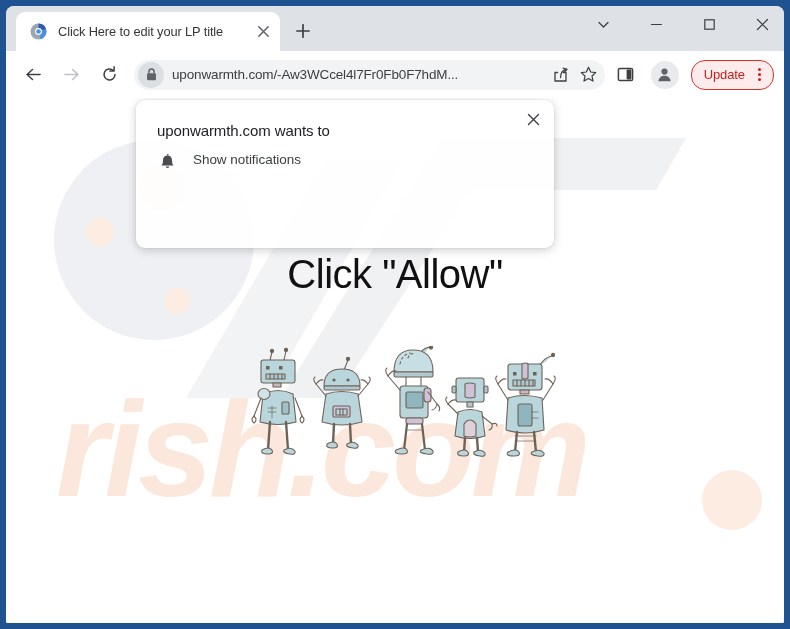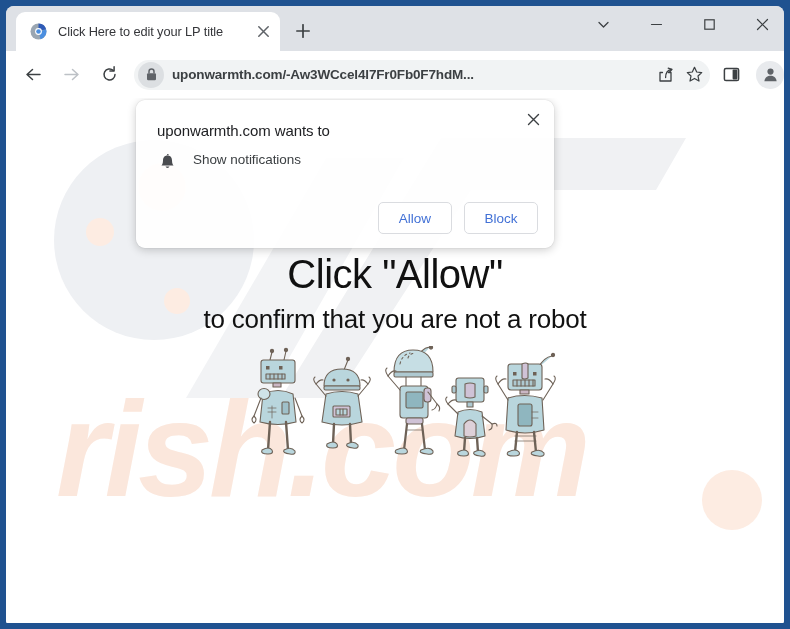--- a/index.html
+++ b/index.html
@@ -97,21 +97,20 @@
   #win-close   { left: 733px; }
 
   
   #toolbar {
     position: absolute;
     left: 0; top: 45px;
     width: 778px; height: 47px;
     background: #ffffff;
     display: flex;
     align-items: center;
-    font-weight: bold;
   }
   .navbtn {
     width: 30px; height: 30px;
     margin-left: 8px;
     display: flex; align-items: center; justify-content: center;
     border-radius: 50%;
     flex: 0 0 auto;
   }
   #nav-back   { margin-left: 12px; color: #3c4043; }
   #nav-forward{ color: #bdc1c6; }
@@ -441,20 +440,28 @@
         </svg>
       </div>
 
       <div id="avatar-button">
         <svg width="17" height="17" viewBox="0 0 17 17">
           <circle cx="8.5" cy="5.6" r="3.1" fill="#5f6368"></circle>
           <path d="M2.4 15.2 C2.9 11.5 5.5 9.8 8.5 9.8 C11.5 9.8 14.1 11.5 14.6 15.2 Z" fill="#5f6368"></path>
         </svg>
       </div>
 
+      <div id="update-button">
+        <span id="update-label">Update</span>
+        <span id="update-menu-dots">
+          <i></i>
+            <i></i>
+            <i></i>
+        </span>
+      </div>
     </div>
 
     <div id="viewport">
 
       <div id="wm-circle"></div>
 
       <svg id="wm-stroke" viewBox="0 0 560 300" preserveAspectRatio="none">
         <path d="M95 300 L255 40 L500 40 L470 92 L285 92 L150 300 Z" fill="#f0f1f3"></path>
         <path d="M0 300 L140 60 L218 60 L80 300 Z" fill="#f2f3f5"></path>
       </svg>
@@ -463,21 +470,20 @@
       <div class="wm-dot" id="wm-dot2"></div>
       <div class="wm-dot" id="wm-dot3"></div>
       <div class="wm-dot" id="wm-dot4"></div>
 
       <svg id="wm-text" viewBox="0 0 760 150">
         <text x="40" y="118" font-family="'Liberation Sans', sans-serif" font-size="135" font-weight="bold" font-style="italic" fill="#fbe7dc" letter-spacing="-4">rish.com</text>
       </svg>
 
       <div id="headline-block">
         <div id="headline-main">Click "Allow"</div>
-        <div id="headline-sub">to confirm that you are not a robot</div>
       </div>
 
       <svg id="robots-art" viewBox="0 0 320 130">
         <g stroke="#6e6257" stroke-width="1.1" fill="#b9d6dd" stroke-linecap="round" stroke-linejoin="round">
 
           <g>
             <path d="M24 14 L26 6"></path>
               <path d="M38 14 L40 5"></path>
             <circle cx="26" cy="5" r="1.6" fill="#6e6257"></circle>
             <circle cx="40" cy="4" r="1.6" fill="#6e6257"></circle>
@@ -600,21 +606,17 @@
         <div id="perm-row">
           <span id="perm-bell">
             <svg width="15" height="16" viewBox="0 0 15 16">
               <path d="M7.5 1.2 C7.5 0.5 8 0.2 8.2 0.9" stroke="#4a4c50" stroke-width="1.2" fill="none"></path>
               <path d="M7.5 1.4 C10.6 1.4 12 3.6 12 6.4 C12 9.4 13 10.8 13.6 11.6 L1.4 11.6 C2 10.8 3 9.4 3 6.4 C3 3.6 4.4 1.4 7.5 1.4 Z" fill="#4a4c50"></path>
               <path d="M5.6 12.6 C5.8 14.3 9.2 14.3 9.4 12.6 Z" fill="#4a4c50"></path>
             </svg>
           </span>
           <span id="perm-permission-label">Show notifications</span>
         </div>
-        <div id="perm-actions">
-          <div class="perm-btn">Allow</div>
-          <div class="perm-btn">Block</div>
-        </div>
       </div>
 
     </div>
   </div>
 </div>
 
 </body></html>

